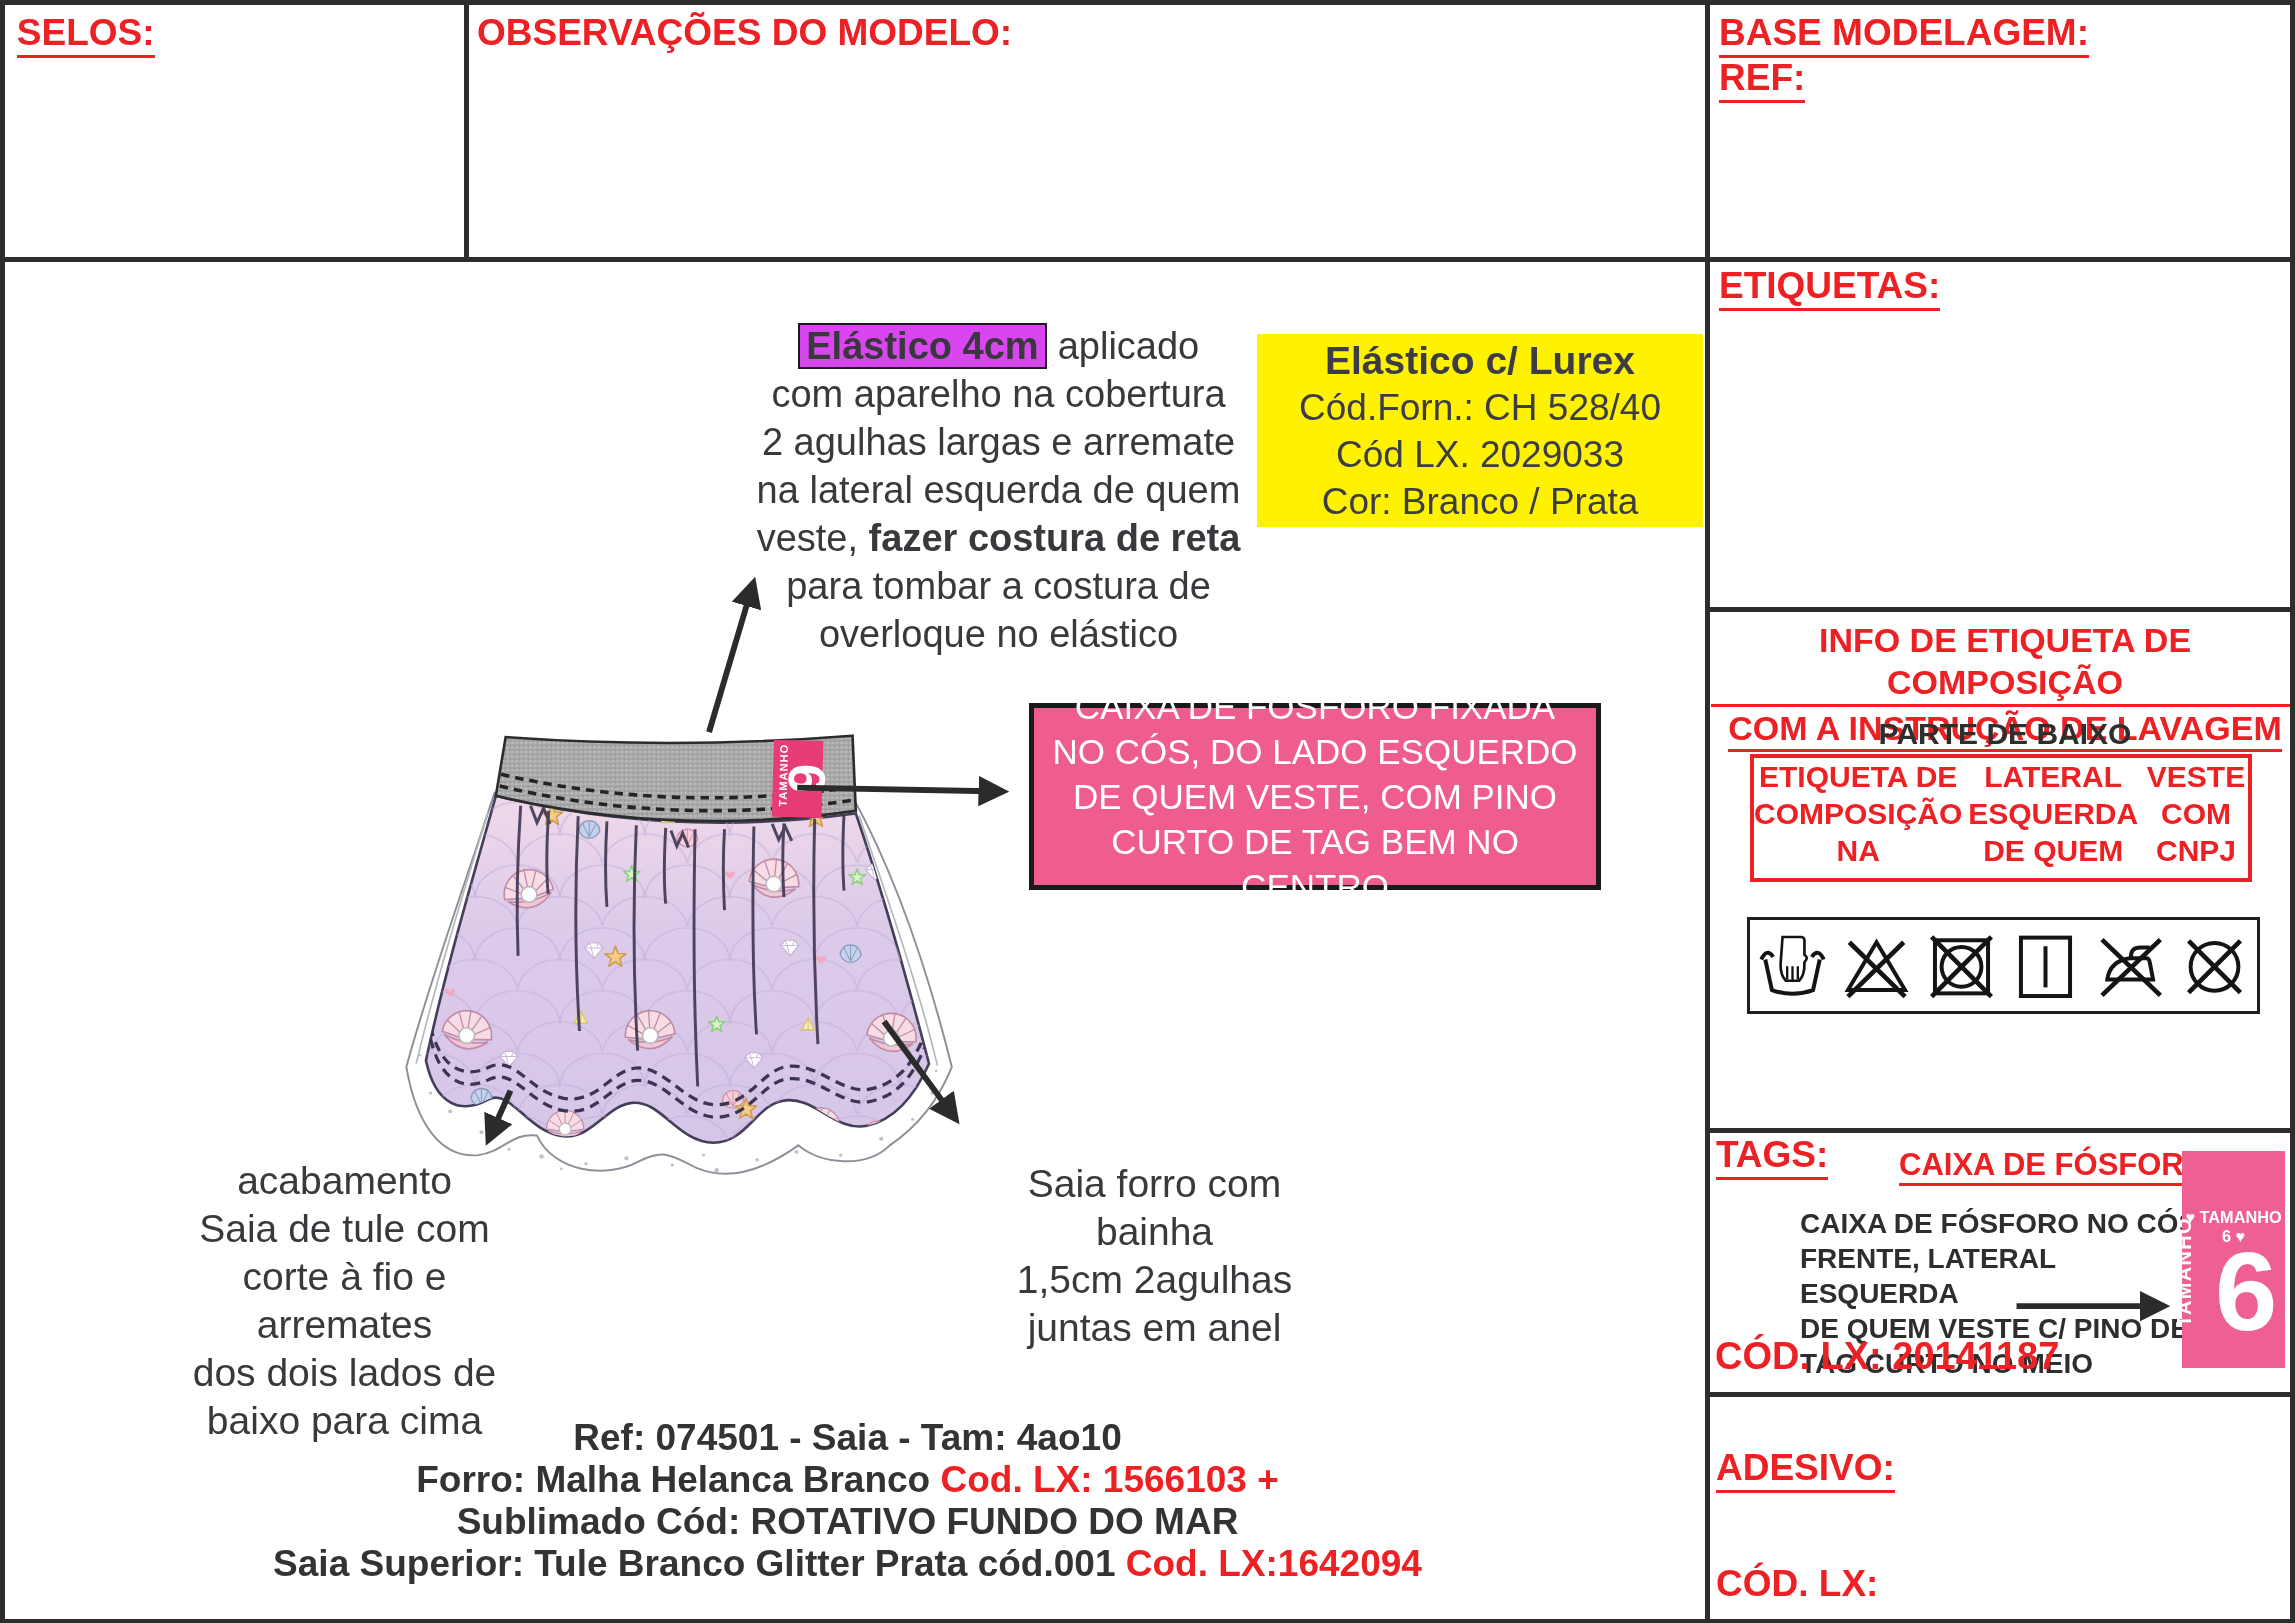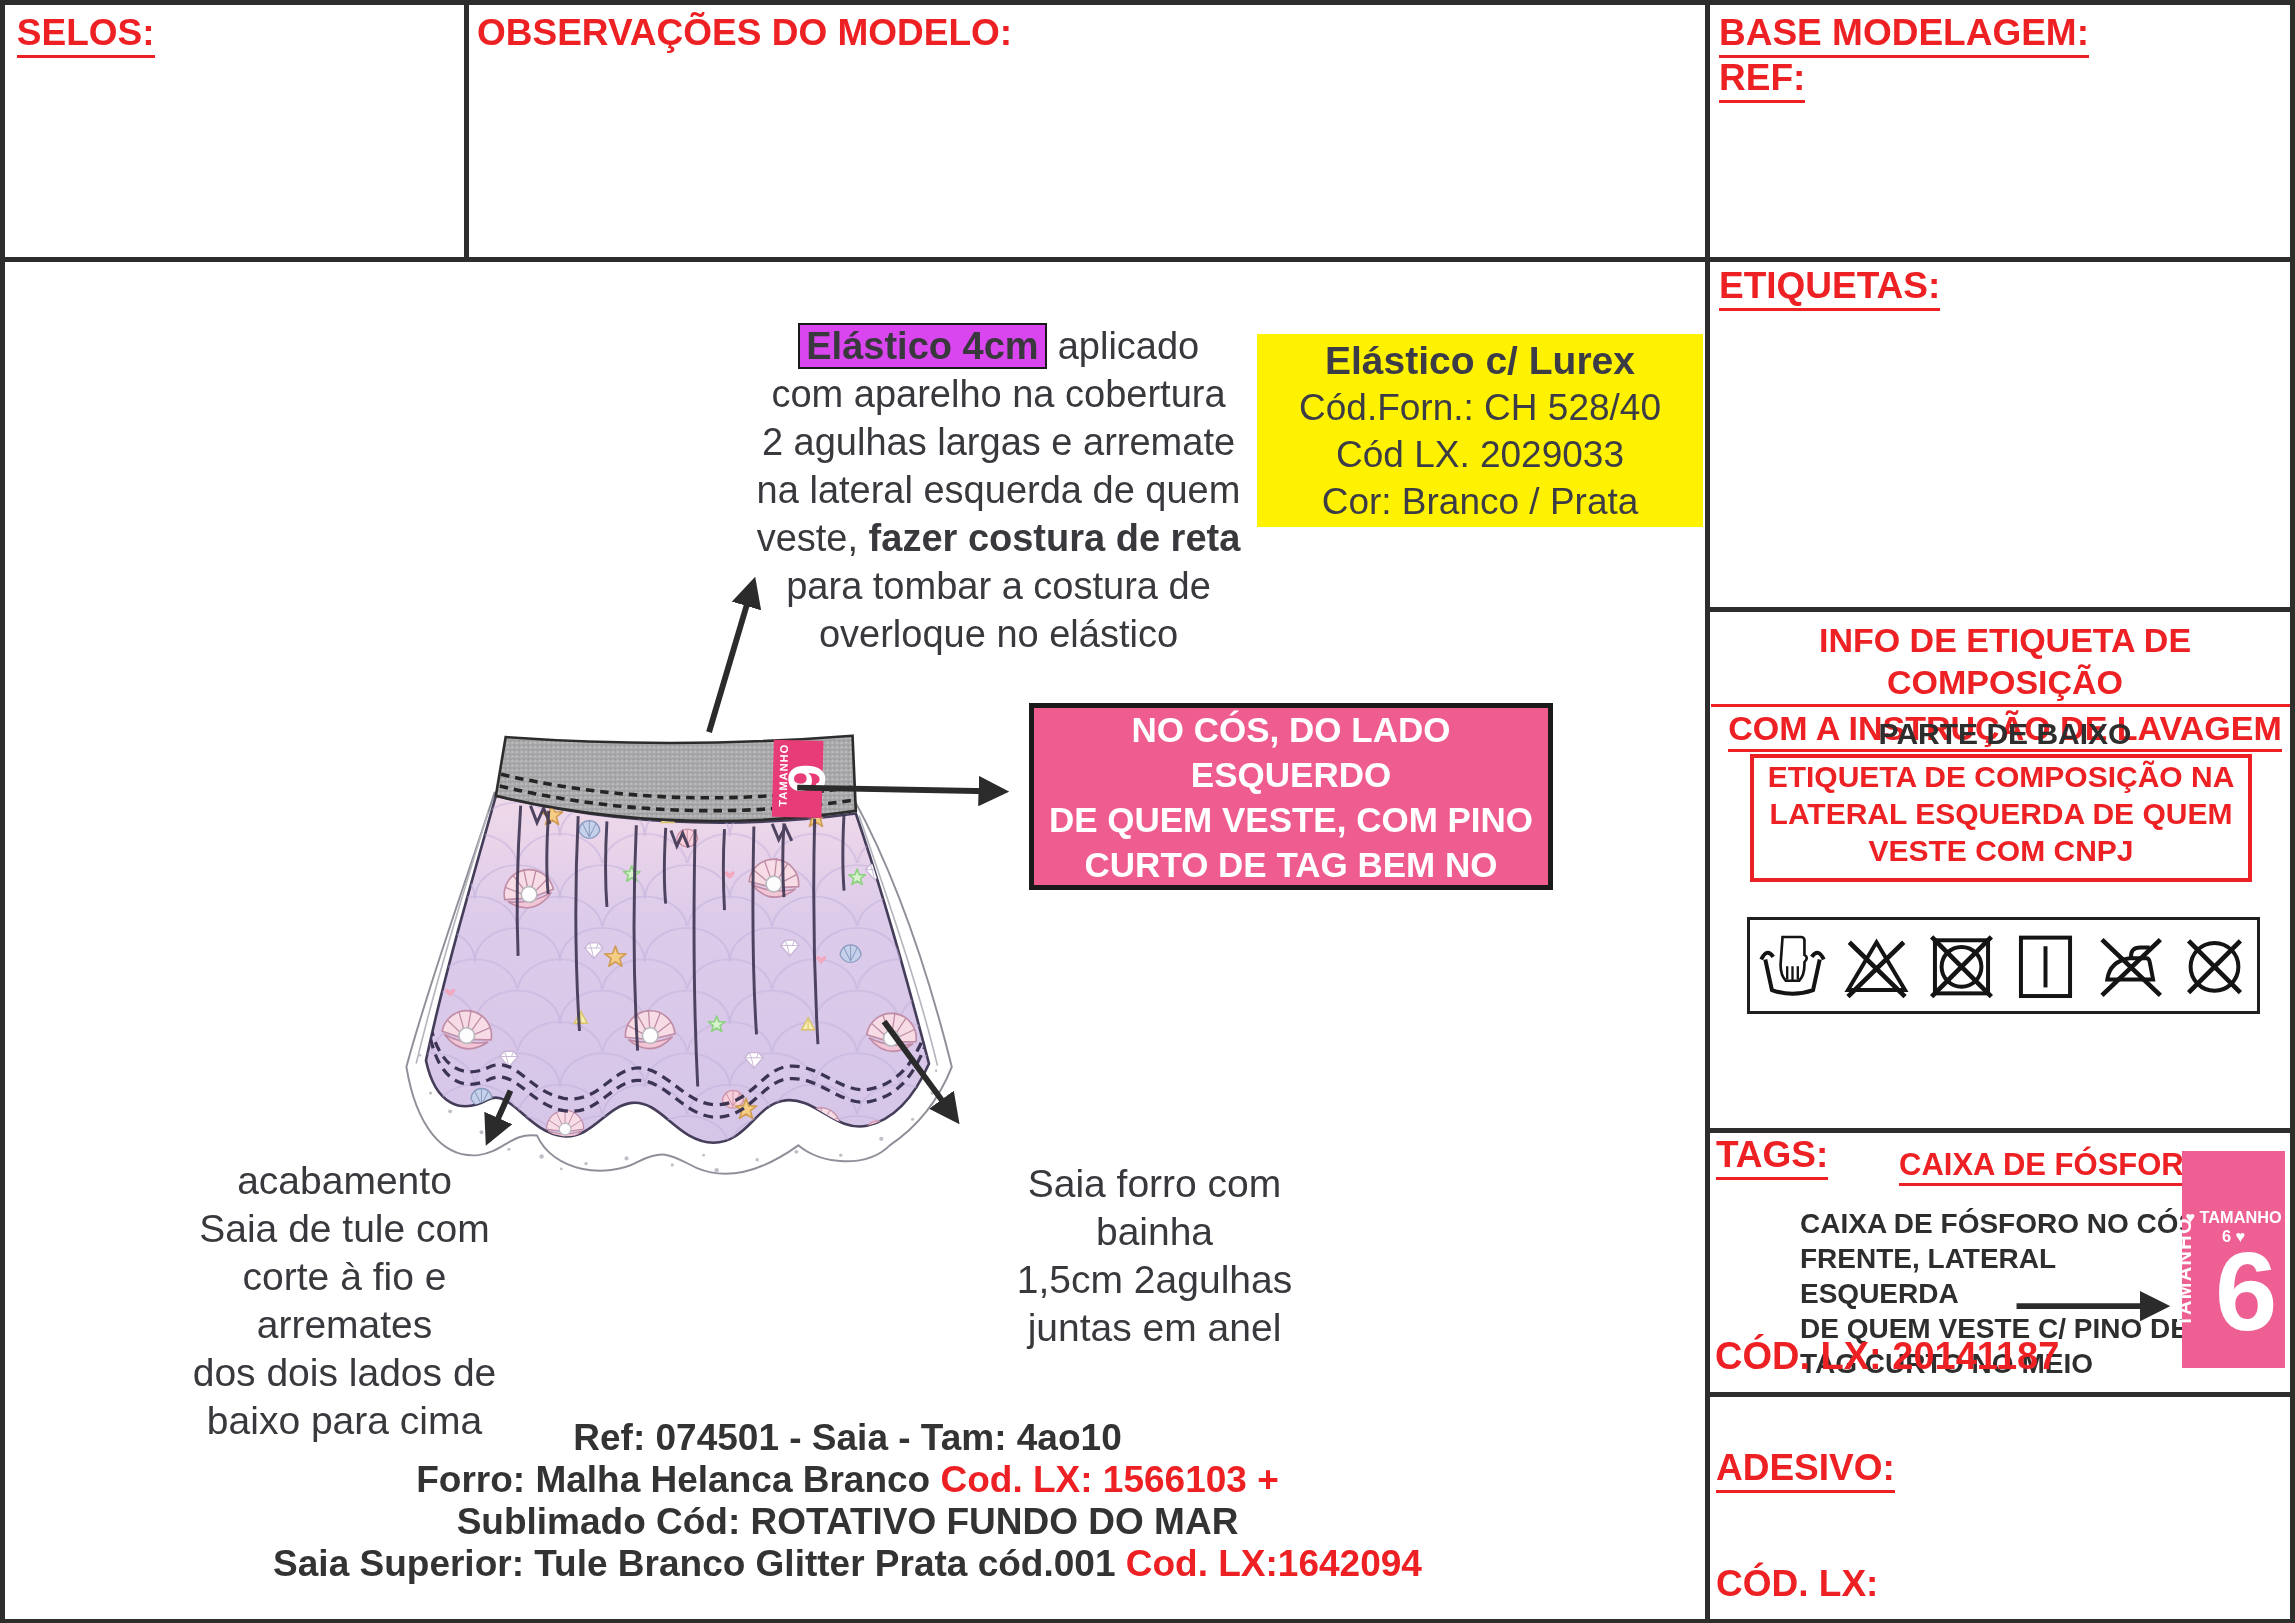--- a/index.html
+++ b/index.html
@@ -15,35 +15,35 @@
   .elastic-note{left:706px;top:317px;width:575px;text-align:center;
                 font-size:38px;line-height:48px;color:#38383d;}
   .hl{background:#d946ef;border:2.6px solid #1a1a1a;font-weight:bold;padding:0 6.5px;}
   .b{font-weight:bold;}
   
   .ybox{left:1252px;top:329px;width:446px;height:193px;background:#fff200;
         display:flex;flex-direction:column;justify-content:center;text-align:center;
         font-size:37px;line-height:47px;color:#3c3c46;}
   .ybox .t{font-weight:bold;font-size:39px;}
   
-  .pbox{left:1024px;top:698px;width:524px;height:187px;background:#ee5c90;
+  .pbox{left:1024px;top:698px;width:572px;height:187px;background:#ee5c90;
         border:5.9px solid #1a1a1a;box-sizing:border-box;display:flex;flex-direction:column;
-        justify-content:center;text-align:center;color:#fff;font-weight:bold;
+        justify-content:center;text-align:center;color:#fff;font-weight:normal;
         font-size:35px;line-height:45px;}
   .freelabel{ text-align:center;font-size:39px;line-height:48px;color:#38383d;}
   .footer{left:222px;top:1412px;width:1241px;text-align:center;font-weight:bold;
           font-size:37px;line-height:42px;color:#333;}
   
   .info-title{left:1706px;top:614px;width:588px;text-align:center;color:#ed2024;
               font-weight:bold;font-size:34px;line-height:42px;}
   .info-title .u{border-bottom:3.3px solid #ed2024;padding-bottom:0.7px;display:inline-block;}
   .parte{left:1706px;top:712px;width:588px;text-align:center;font-weight:bold;
          font-size:30px;color:#2e2e2e;}
   .compbox{left:1745px;top:749px;width:502px;height:128px;border:4.6px solid #ed2024;
-           box-sizing:border-box;display:flex;flex-direction:column;
+           box-sizing:border-box;display:flex;flex-direction:row;
            text-align:center;color:#ed2024;font-weight:bold;font-size:30px;line-height:37px;}
   .carebox{left:1742px;top:912px;width:513px;height:97px;border:3.3px solid #1f1f1f;
            box-sizing:border-box;display:flex;align-items:center;justify-content:space-around;
            background:#fff;}
   .tagsnote{left:1795px;top:1201px;width:418px;font-weight:bold;font-size:28px;
             line-height:35px;color:#2e2e2e;}
   .codlx{left:1710px;top:1330px;font-weight:bold;font-size:38px;color:#ed2024;}
   .bigtag{left:2177px;top:1146px;width:103px;height:217px;background:#ee5f94;}
   .bigtag .toptxt{position:absolute;top:57px;left:0;width:100%;text-align:center;
                   color:#fff;font-weight:bold;font-size:16.3px;}

